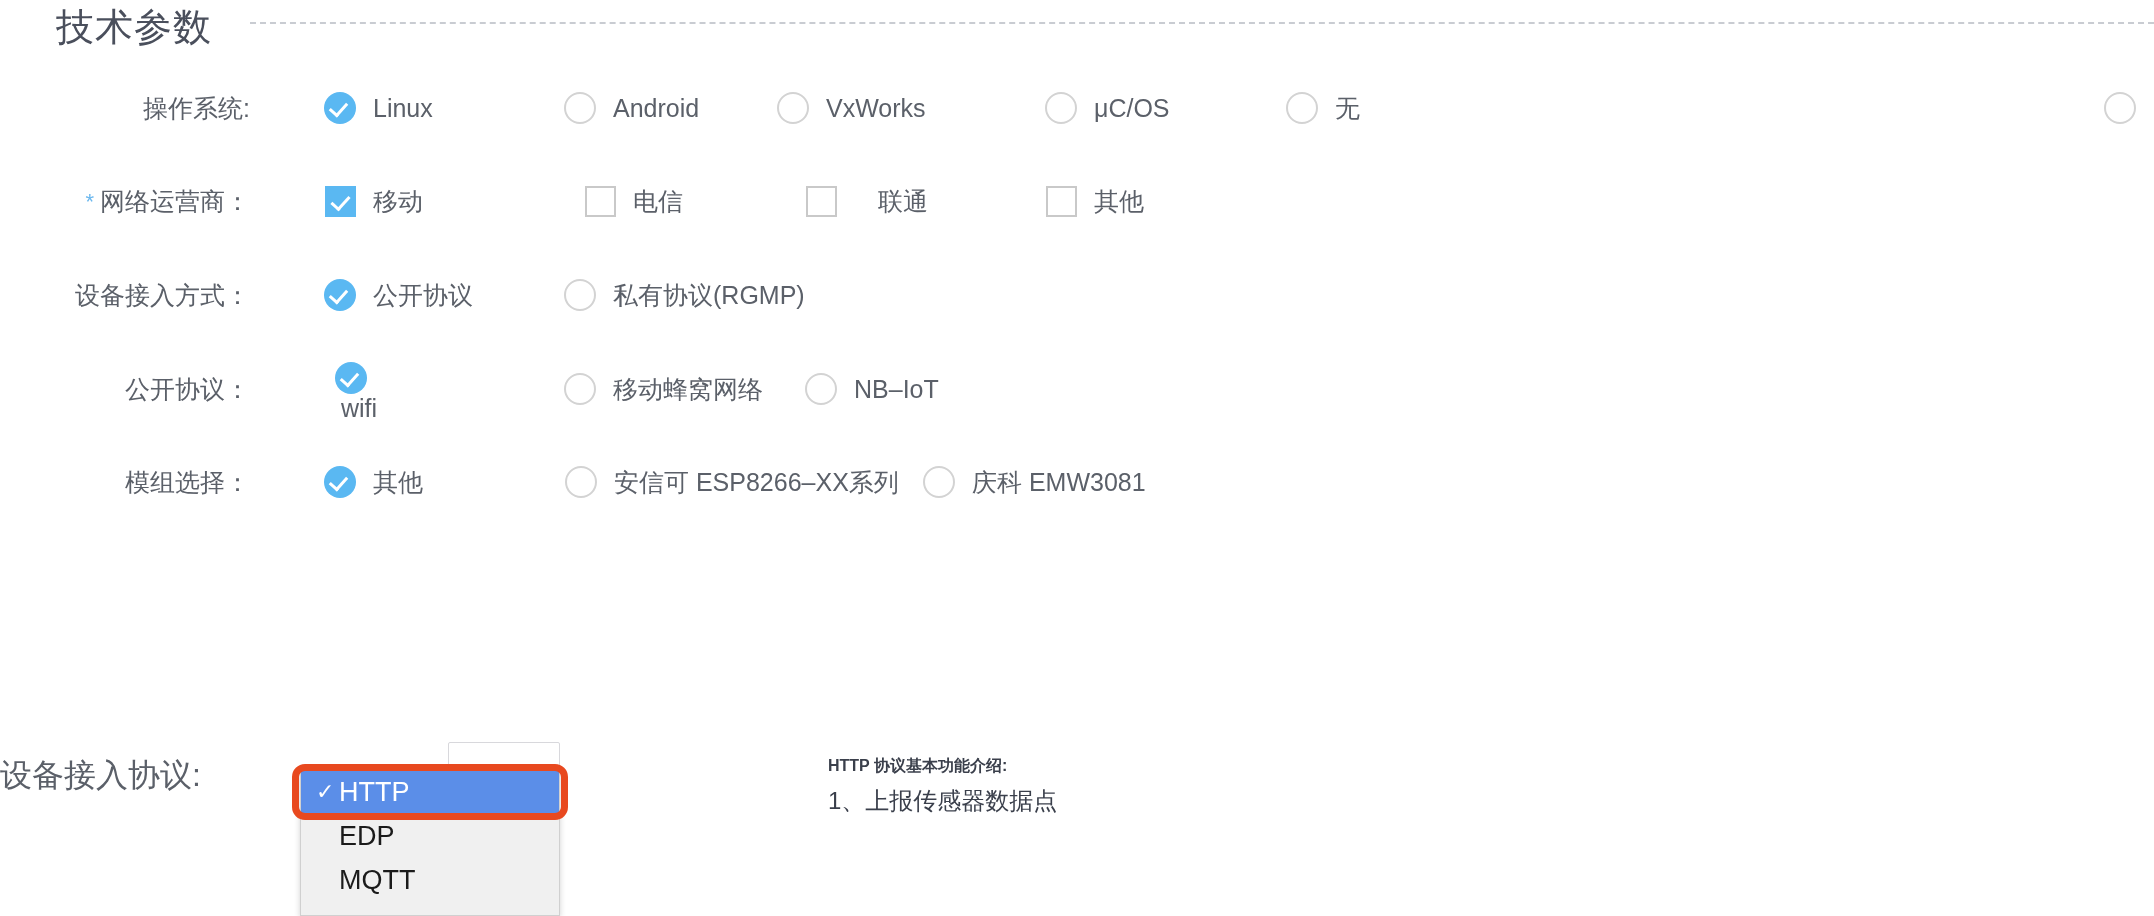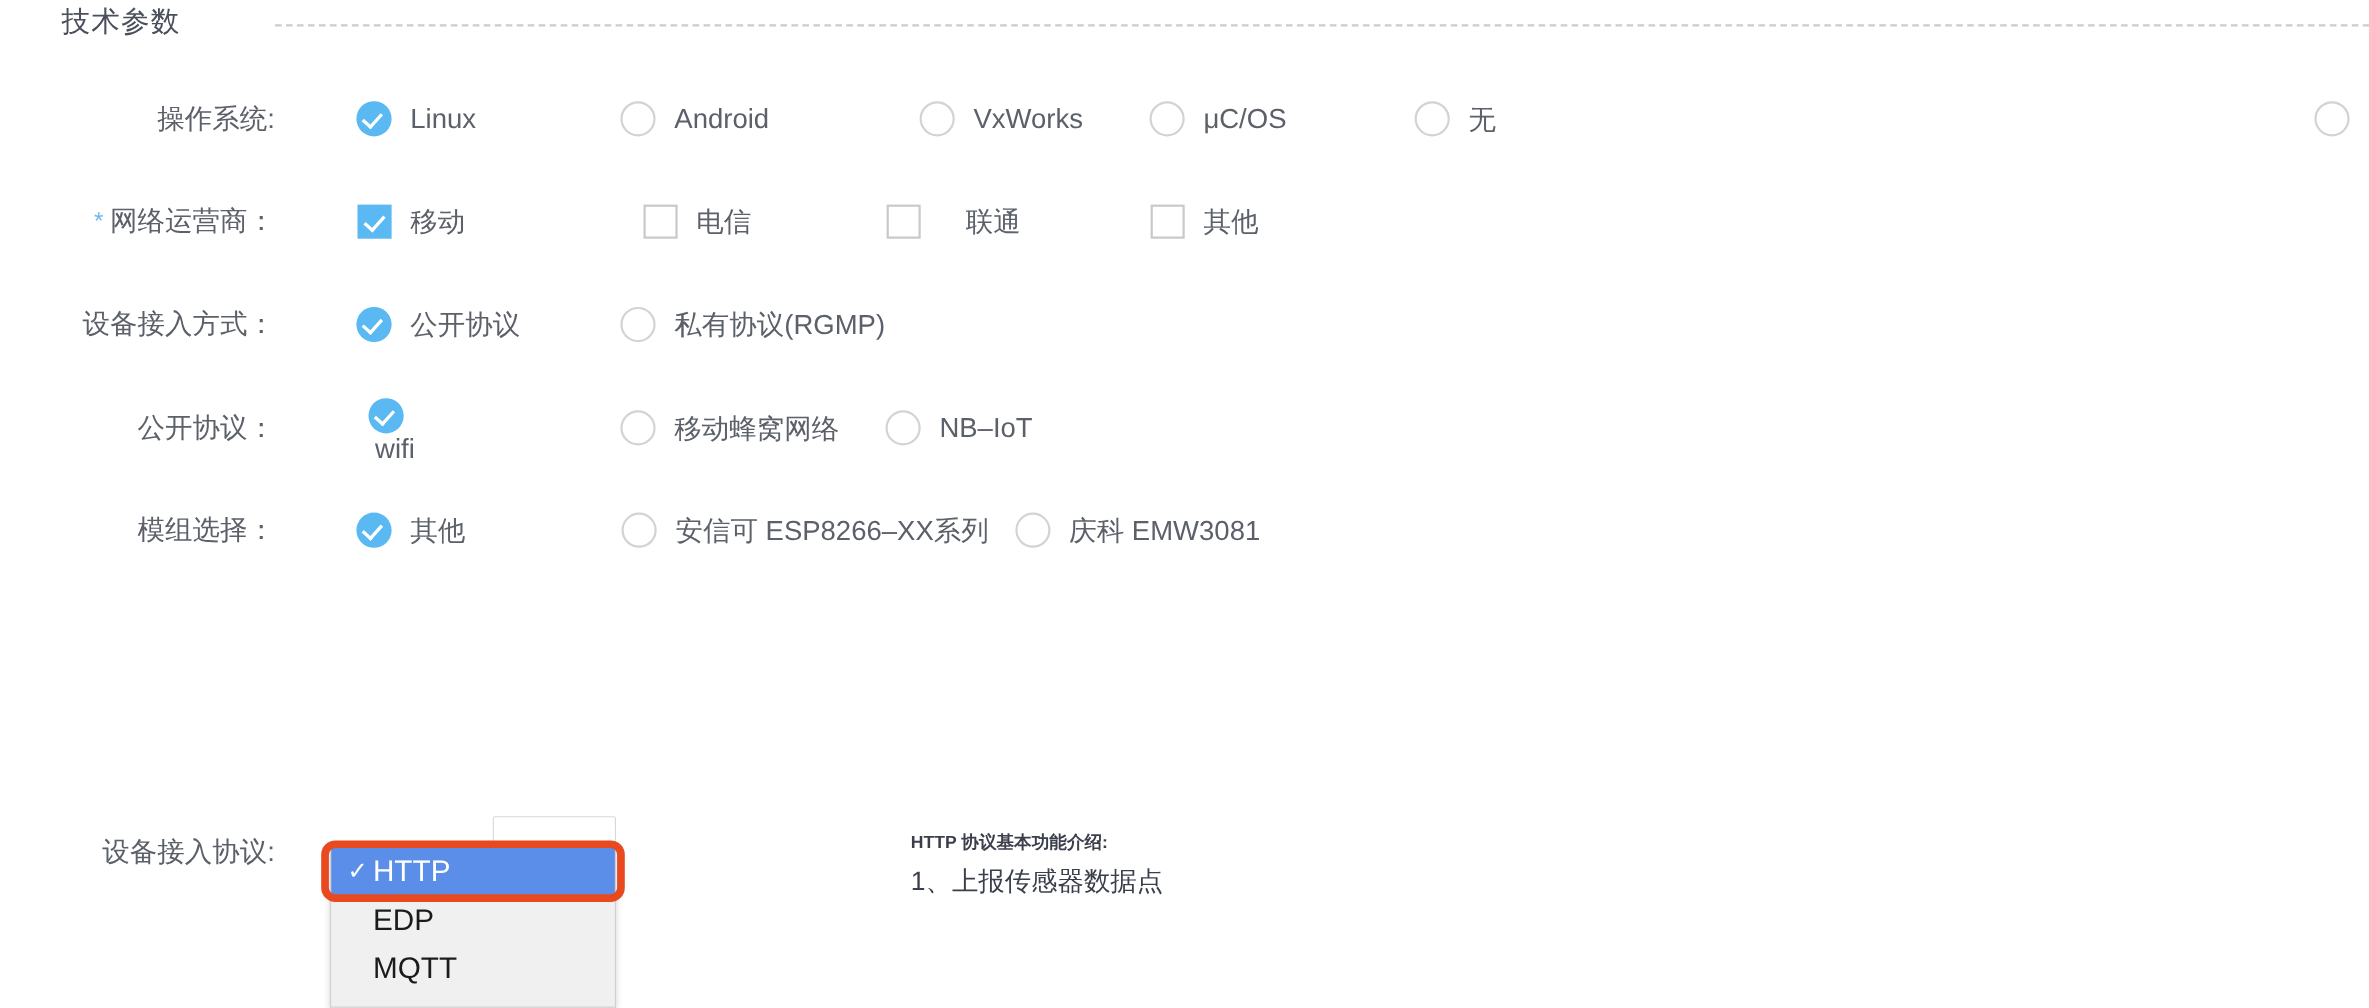--- a/index.html
+++ b/index.html
@@ -21,21 +21,21 @@
     position: absolute;
     left: 0;
     top: 0;
     width: 2154px;
     height: 60px;
   }
   #section-title {
     position: absolute;
     left: 56px;
     top: 2px;
-    font-size: 26px;
+    font-size: 38px;
     font-weight: 500;
     color: #4a4f5c;
     letter-spacing: 1px;
     white-space: nowrap;
   }
   #section-divider {
     position: absolute;
     left: 250px;
     top: 22px;
     right: 0;
@@ -145,22 +145,21 @@
     width: 2154px;
     height: 168px;
   }
   #protocol-label {
     position: absolute;
     left: 0;
     top: 0;
     width: 250px;
     height: 54px;
     line-height: 54px;
-    text-align: right;
-    font-size: 25px;
+    font-size: 32px;
     color: #5b6069;
     white-space: nowrap;
   }
   #select-field {
     position: absolute;
     left: 448px;
     top: -6px;
     width: 112px;
     height: 62px;
     background: #ffffff;
@@ -255,21 +254,21 @@
   <div class="opt" style="left:324px;">
     <span class="radio checked"></span>
     <span class="opt-label">Linux</span>
   </div>
 
   <div class="opt" style="left:564px;">
     <span class="radio"></span>
     <span class="opt-label">Android</span>
   </div>
 
-  <div class="opt" style="left:836px;">
+  <div class="opt" style="left:777px;">
     <span class="radio"></span>
     <span class="opt-label">VxWorks</span>
   </div>
 
   <div class="opt" style="left:1045px;">
     <span class="radio"></span>
     <span class="opt-label">μC/OS</span>
   </div>
 
   <div class="opt" style="left:1286px;">

